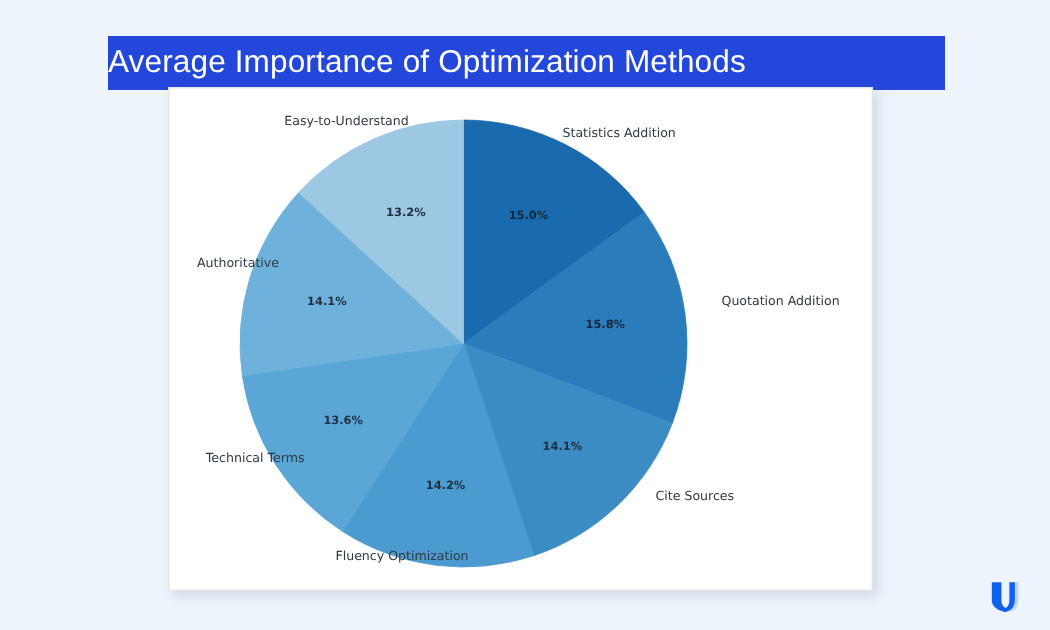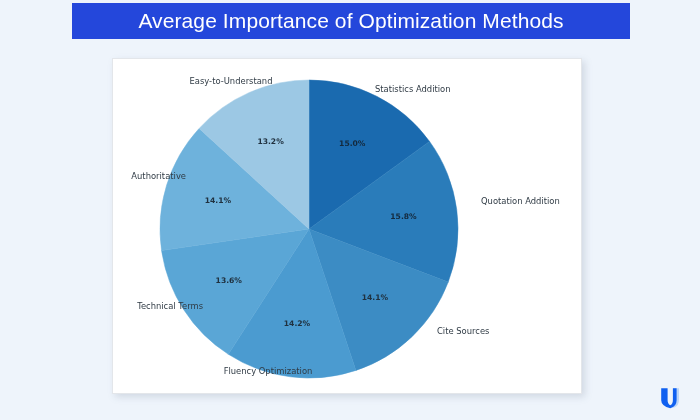--- a/index.html
+++ b/index.html
@@ -19,27 +19,27 @@
   #stage {
     position: relative;
     width: 700px;
     height: 420px;
   }
 
   
   .title-banner {
     position: absolute;
     left: 72px;
-    top: 3px;
+    top: 24px;
     width: 558px;
     height: 36px;
     background: #2447db;
     display: flex;
     align-items: center;
-    justify-content: center;
+    justify-content: flex-start;
     box-sizing: border-box;
   }
   .title-banner .title-text {
     color: #ffffff;
     font-size: 21px;
     font-weight: 400;
     letter-spacing: 0.1px;
     white-space: nowrap;
     font-family: "Liberation Sans", "DejaVu Sans", sans-serif;
   }

